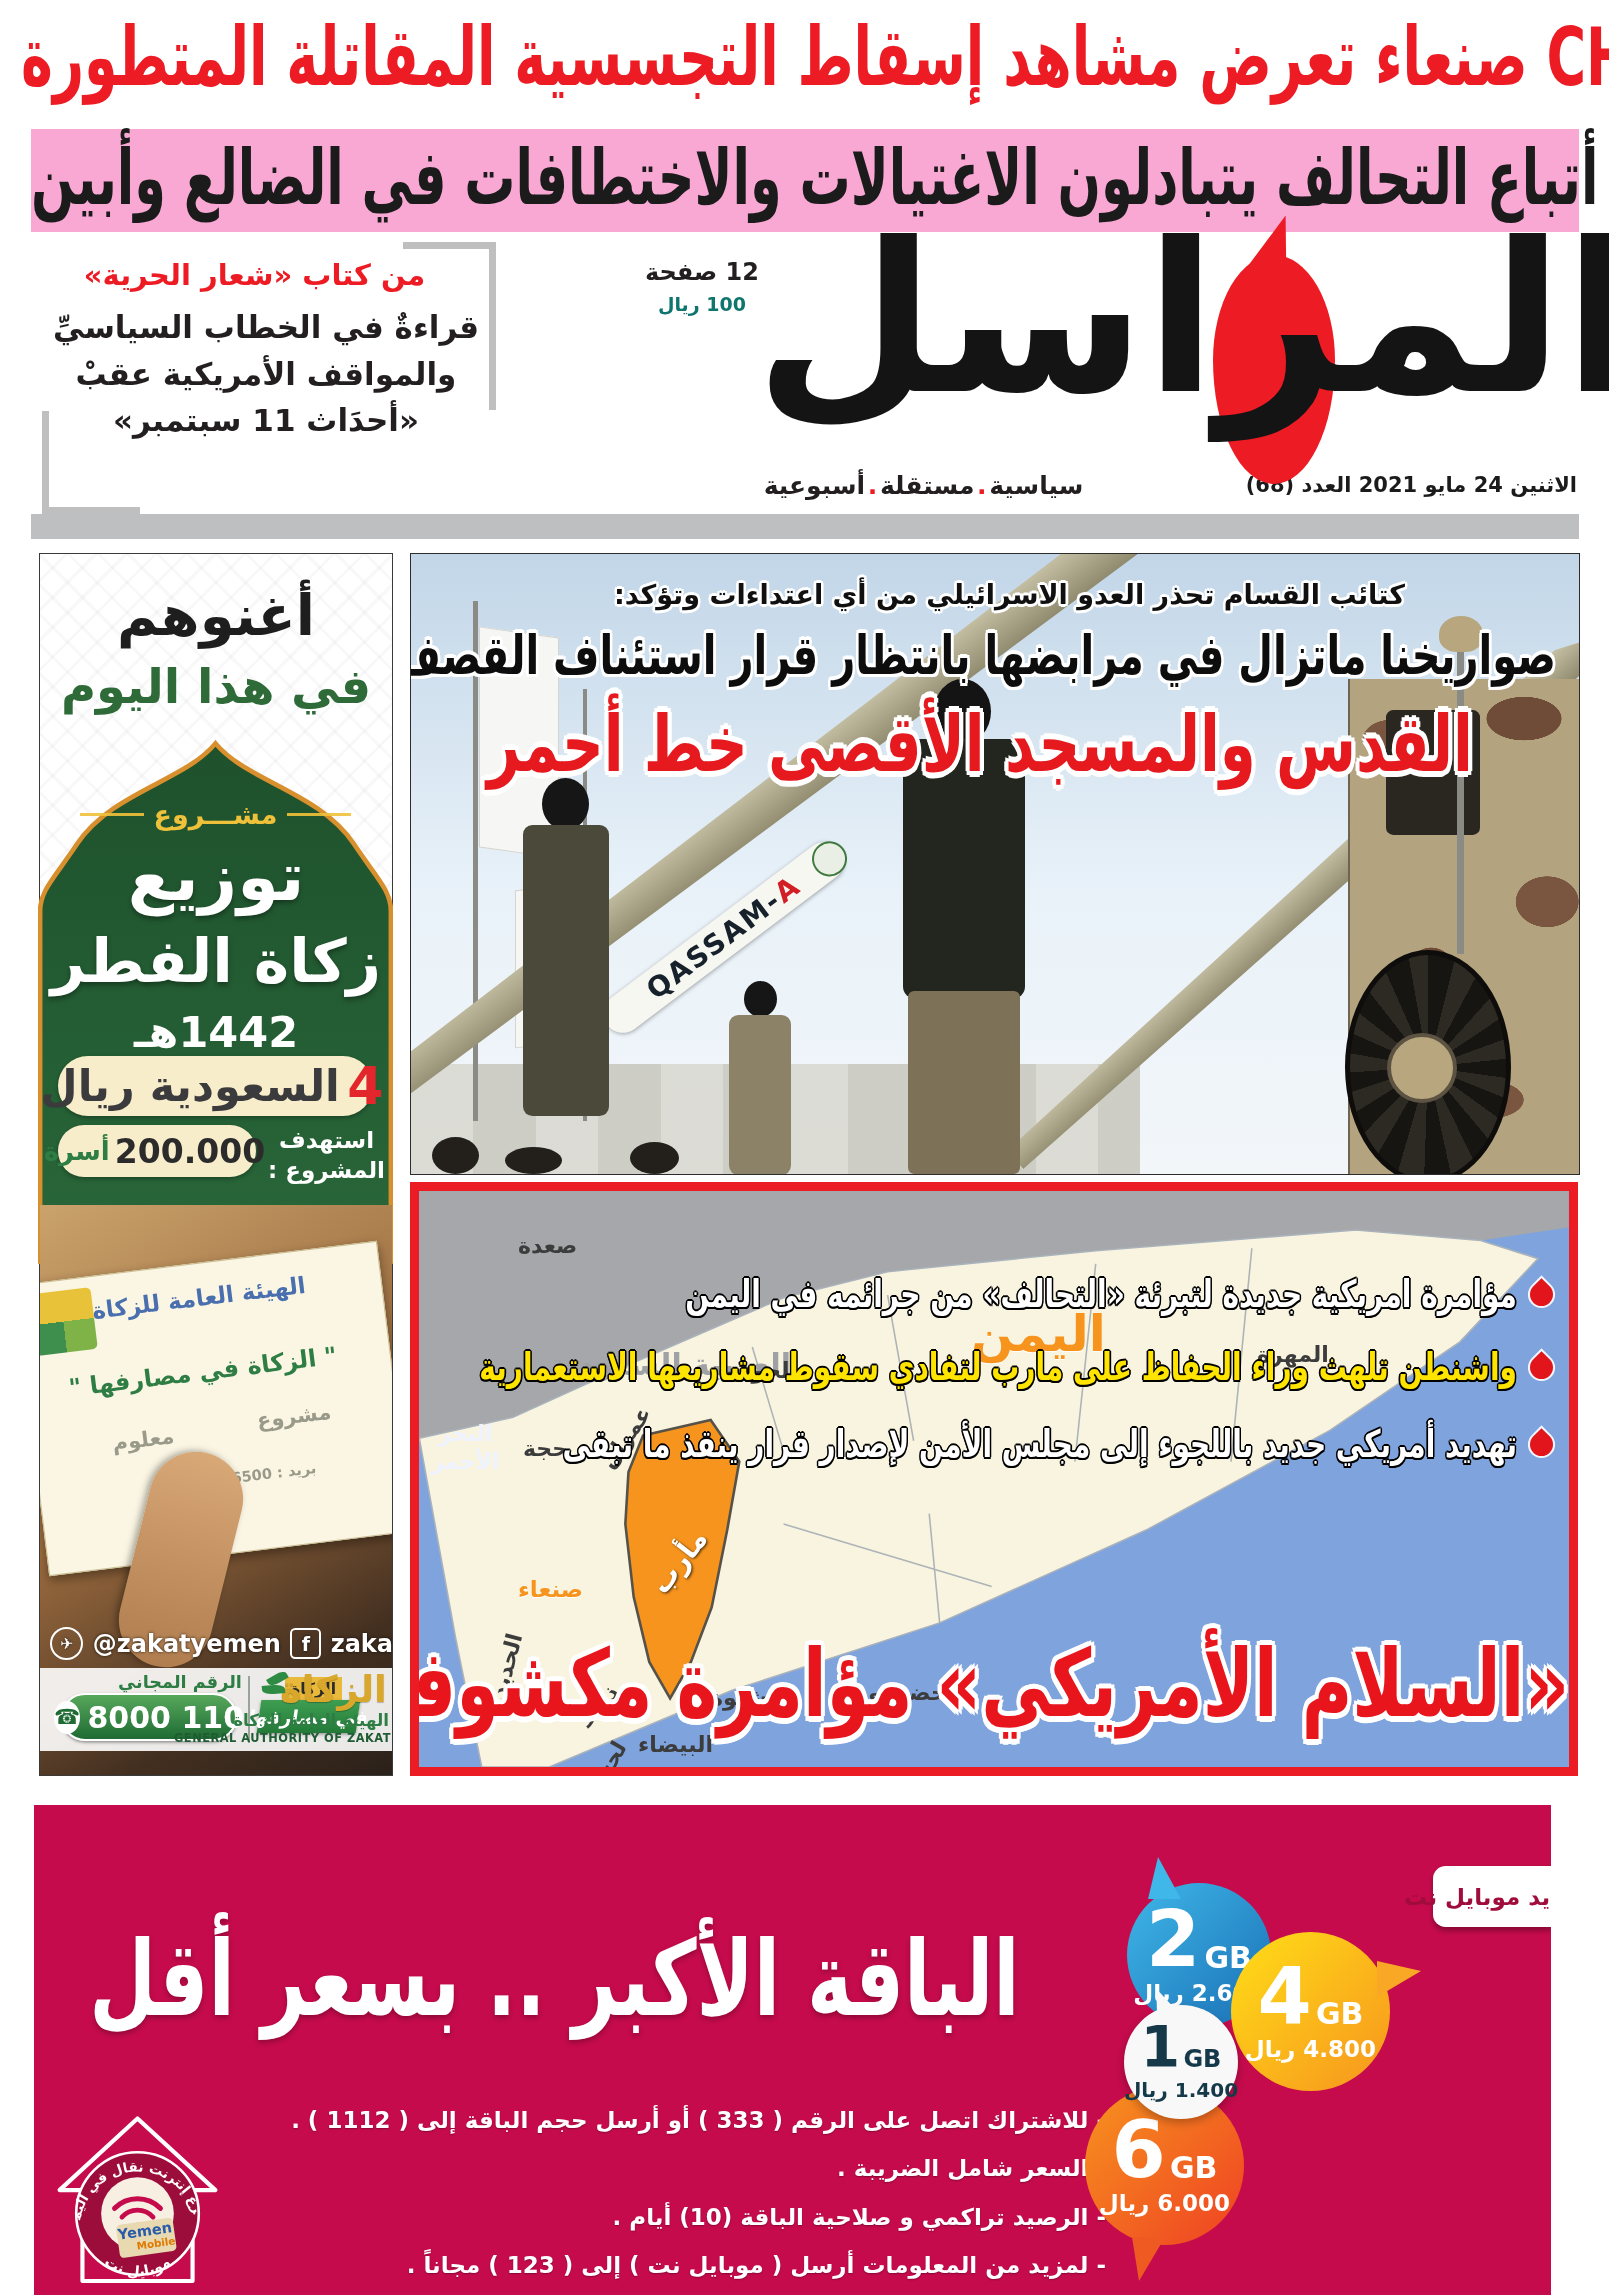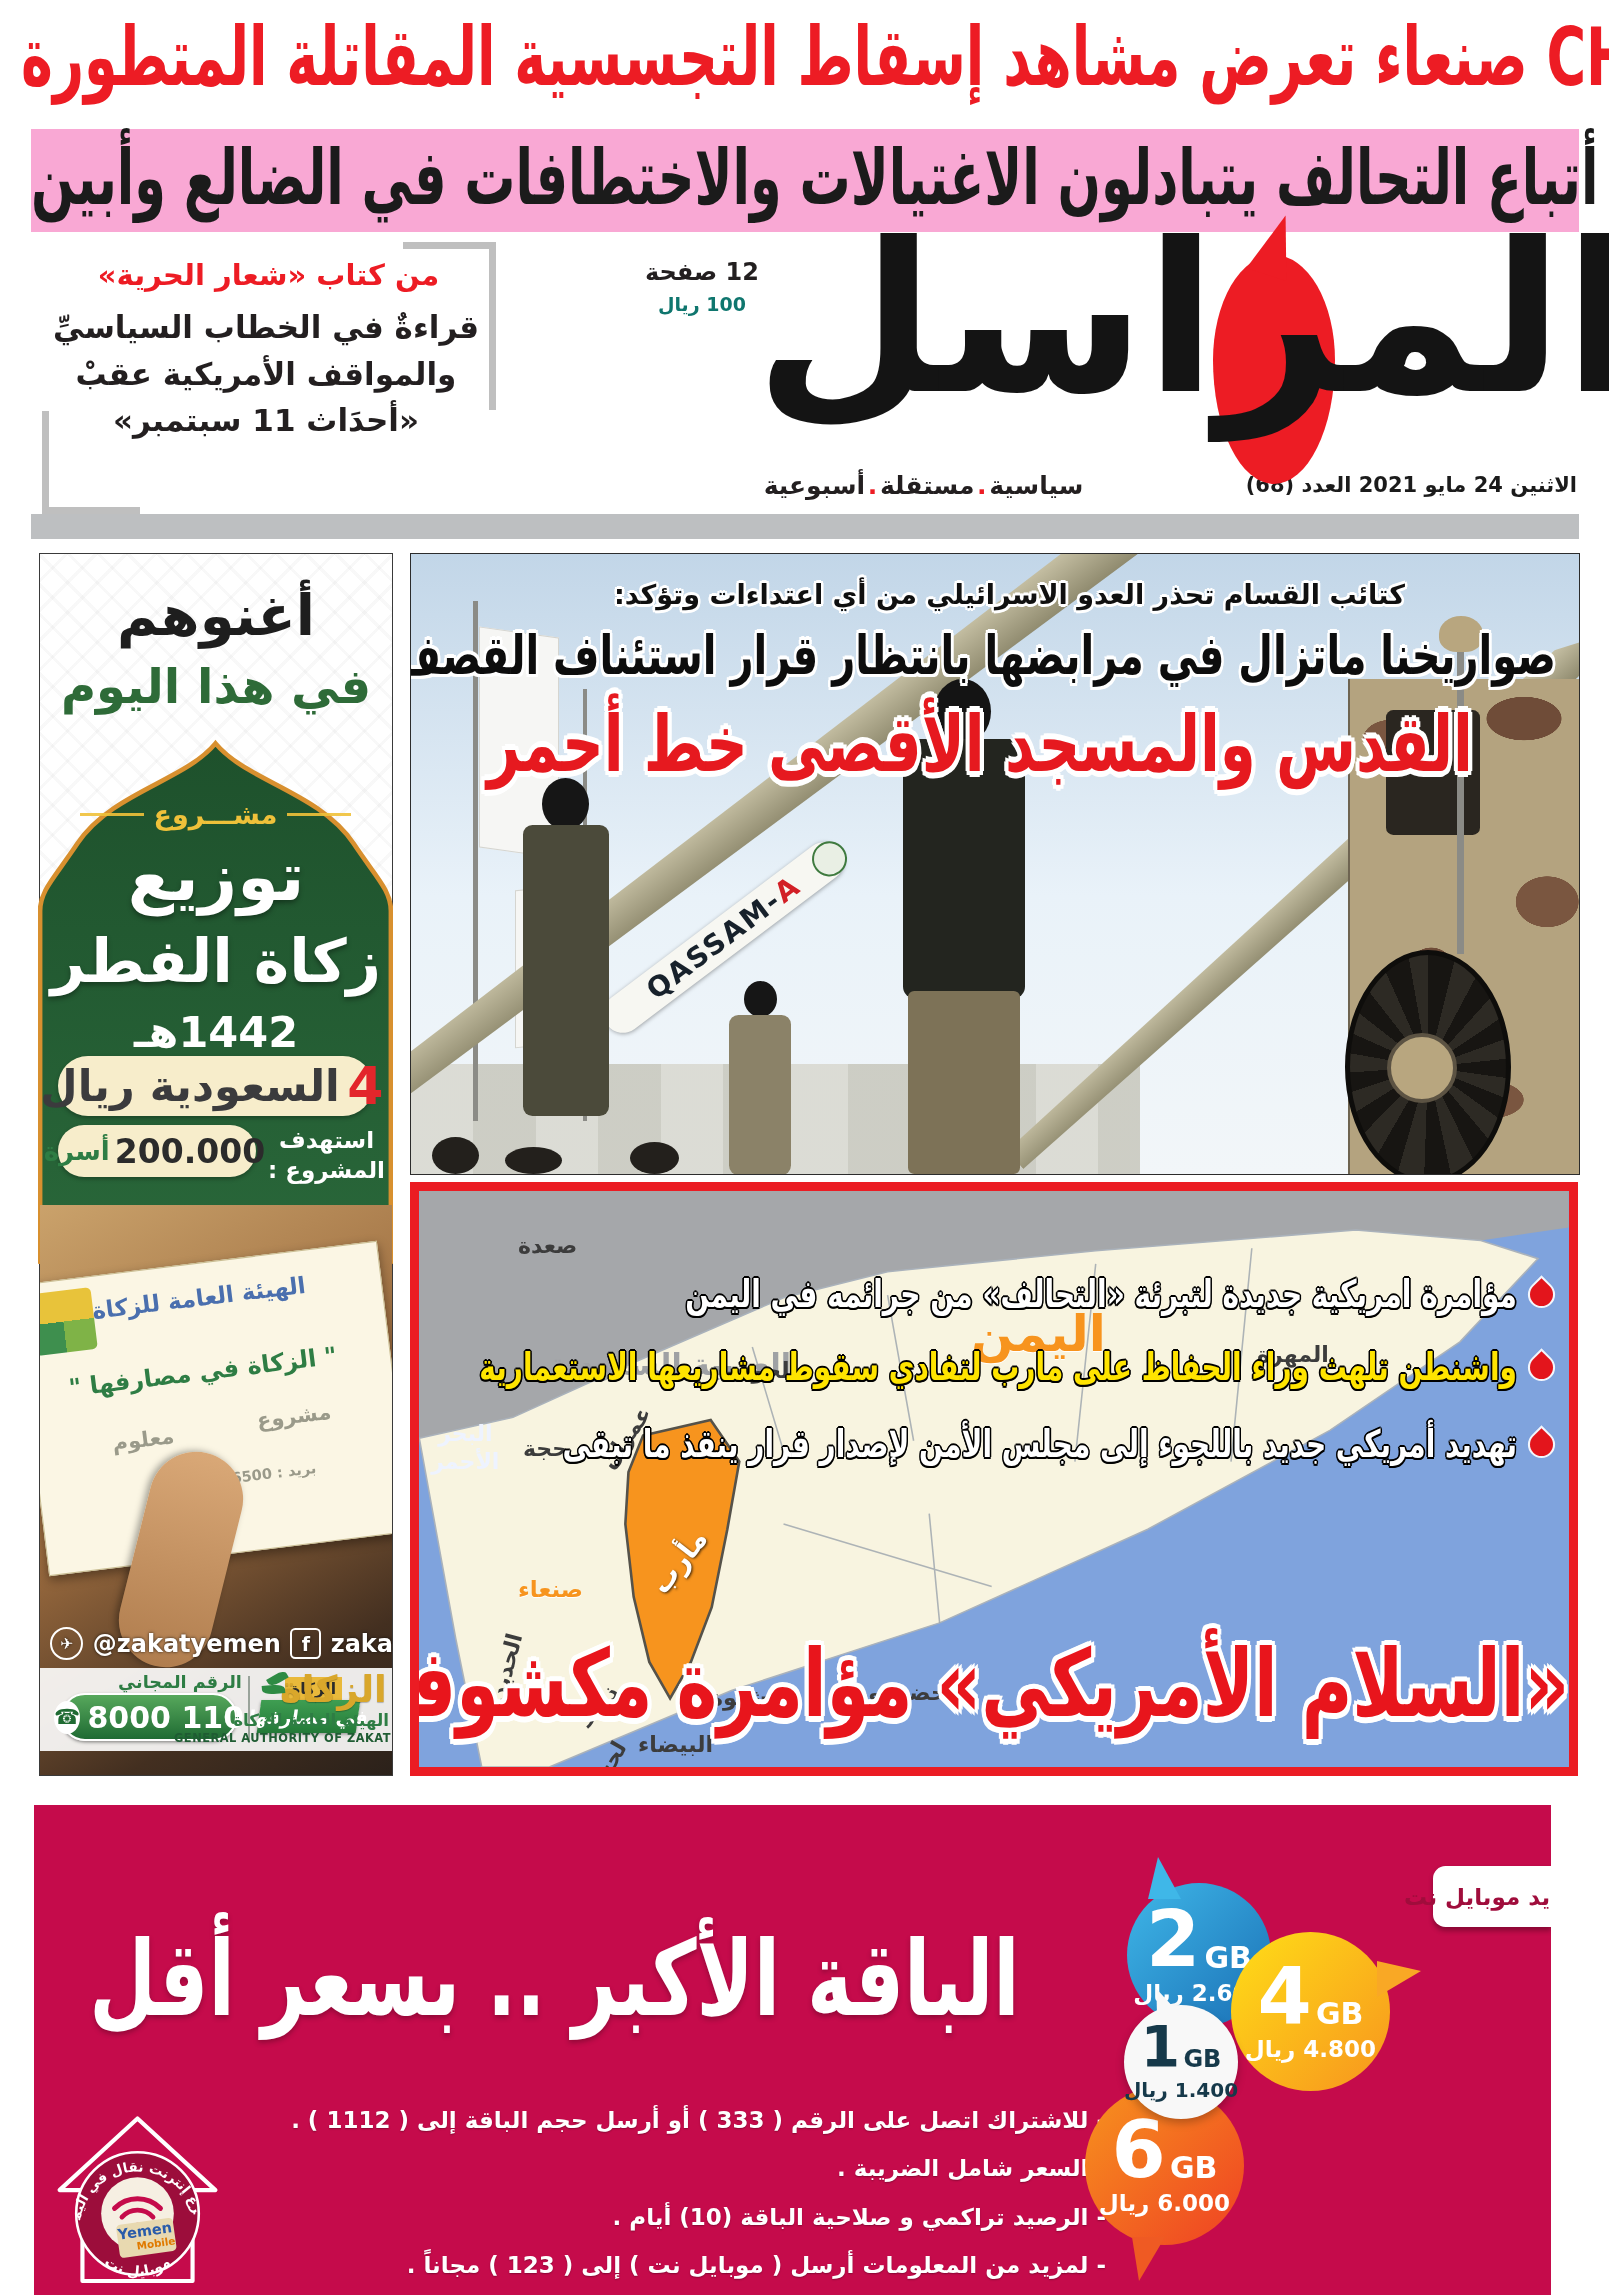--- a/index.html
+++ b/index.html
@@ -133,21 +133,21 @@
 
   <div class="abs greybar1" style="left:31px;top:129px;width:1548px;height:103px;">
     <div class="abs c nw" style="left:0;top:19px;width:1548px;">
       <span class="stretch15 h-black">أتباع التحالف يتبادلون الاغتيالات والاختطافات في الضالع وأبين</span>
     </div>
   </div>
 
   <div class="abs bracket-tr" style="left:403px;top:242px;width:86px;height:161px;"></div>
   <div class="abs bracket-bl" style="left:42px;top:411px;width:91px;height:96px;"></div>
 
-  <div class="abs c nw rtl" style="left:76px;top:258px;width:385px;">
+  <div class="abs c nw rtl" style="left:62px;top:258px;width:385px;">
     <span class="kicker">من كتاب «شعار الحرية»</span>
   </div>
   <div class="abs c rtl teaser" style="left:42px;top:304px;width:448px;">
     <div class="nw">قراءةٌ في الخطاب السياسيِّ</div>
     <div class="nw">والمواقف الأمريكية عقبْ</div>
     <div class="nw">«أحدَاث 11 سبتمبر»</div>
   </div>
 
   <div class="abs rtl c" style="left:645px;top:258px;width:114px;">
     <div class="pages nw">12 صفحة</div>

